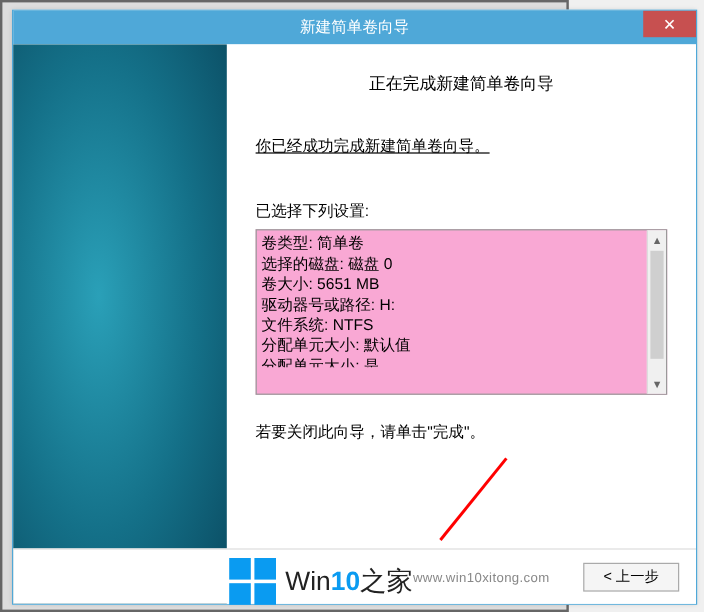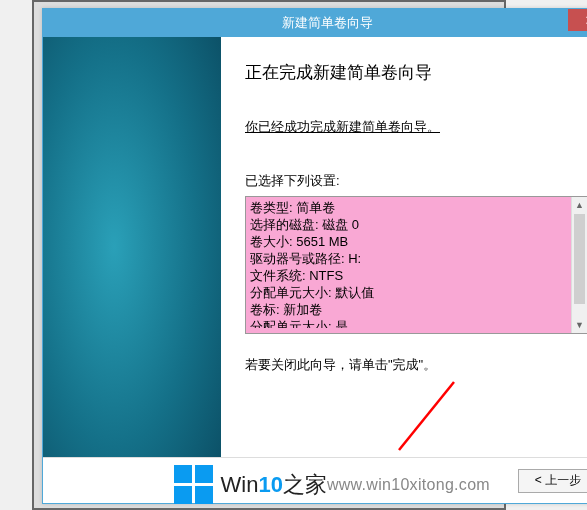--- a/index.html
+++ b/index.html
@@ -13,21 +13,20 @@
     position: relative;
     overflow: hidden;
   }
   .outer {
     position: absolute;
     top: 0; left: 0;
     width: 474px;
     height: 510px;
     border: 2px solid #666;
     background: #ddd;
-    margin-left: 32px;
   }
   .window {
     position: absolute;
     top: 6px;
     left: 8px;
     width: 571px;
     height: 496px;
     background: #fff;
     border: 1px solid #4fa8d8;
     display: flex;
@@ -68,22 +67,23 @@
     width: 178px;
     background: radial-gradient(ellipse at 40% 45%, #2aa0b8 0%, #147088 55%, #0a4a60 100%);
   }
   .content {
     flex: 1;
     padding: 18px 24px 0 24px;
     position: relative;
     color: #000;
   }
   .heading {
-    font-size: 17px;
+    font-size: 14px;
     margin: 6px 0 34px 0;
+    text-align: center;
   }
   .intro {
     font-size: 13px;
     margin-bottom: 36px;
     text-decoration: underline;
   }
   .settings-label {
     font-size: 13px;
     margin-bottom: 6px;
   }
@@ -180,21 +180,21 @@
     grid-template-rows: 18px 18px;
     gap: 3px;
     transform: skewX(0deg);
   }
   .winlogo div {
     background: #0a9bf1;
   }
   .wm-text { display:flex; flex-direction:row; line-height:1; }
   .wm-main { font-size: 22px; color:#222; font-weight:400; }
   .wm-main b { color:#0a9bf1; font-weight:600; }
-  .wm-url { font-size: 16px; color:#888; margin-top:3px; letter-spacing:0.3px;}
+  .wm-url { font-size: 11px; color:#888; margin-top:3px; letter-spacing:0.3px;}
 </style>
 </head>
 <body>
 
 <div class="outer">
   <div class="window">
 
     <div class="titlebar">
       <span>新建简单卷向导</span>
       <div class="close-btn">
@@ -211,21 +211,20 @@
         <div class="settings-label">已选择下列设置:</div>
 
         <div class="settings-box">
           <div class="settings-inner">
             <div class="settings-line">卷类型: 简单卷</div>
             <div class="settings-line">选择的磁盘: 磁盘 0</div>
             <div class="settings-line">卷大小: 5651 MB</div>
             <div class="settings-line">驱动器号或路径: H:</div>
             <div class="settings-line">文件系统: NTFS</div>
             <div class="settings-line">分配单元大小: 默认值</div>
-            <div class="settings-line">卷标: 新加卷</div>
             <div class="settings-line last-cut">分配单元大小: 是</div>
           </div>
           <div class="vscroll">
             <div class="vscroll-btn top">▲</div>
             <div class="vscroll-thumb"></div>
             <div class="vscroll-btn bot">▼</div>
           </div>
         </div>
 
         <div class="close-hint">若要关闭此向导，请单击"完成"。</div>

